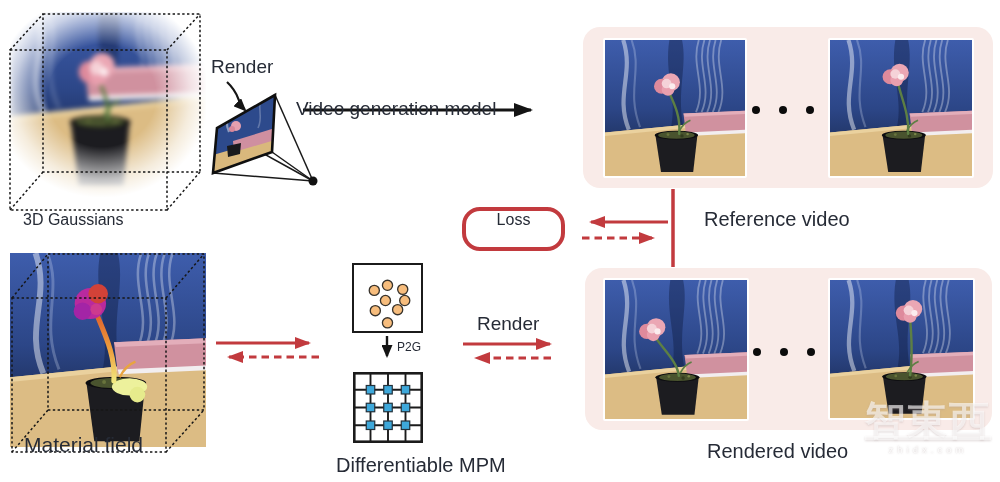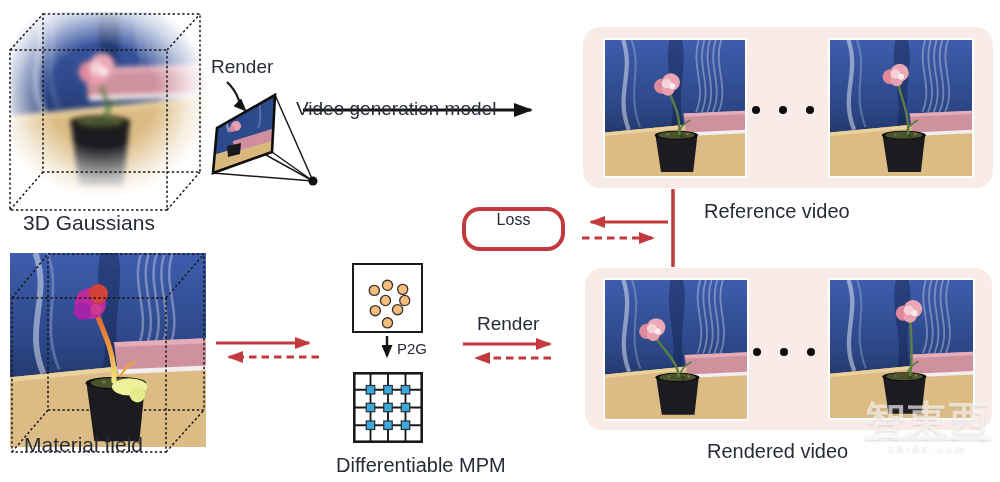--- a/index.html
+++ b/index.html
@@ -426,30 +426,30 @@
     <line class="rl" x1="668" y1="222" x2="591" y2="222" stroke-width="3" marker-end="url(#ar)"></line>
     <line class="rl" x1="582" y1="238" x2="653" y2="238" stroke-width="3" stroke-dasharray="7.5 5" marker-end="url(#ar)"></line>
 
     <line class="rl" x1="216" y1="343" x2="309" y2="343" stroke-width="3" marker-end="url(#ar)"></line>
     <line class="rl" x1="319" y1="357" x2="229" y2="357" stroke-width="3" stroke-dasharray="7.5 5" marker-end="url(#ar)"></line>
 
     <line class="rl" x1="463" y1="344" x2="550" y2="344" stroke-width="3" marker-end="url(#ar)"></line>
     <line class="rl" x1="551" y1="358" x2="476" y2="358" stroke-width="3" stroke-dasharray="7.5 5" marker-end="url(#ar)"></line>
   </svg>
 
-  <div class="label" style="left:23px;top:211px;font-size:21px;">3D Gaussians</div>
+  <div class="label" style="left:23px;top:211px;font-size:16px;">3D Gaussians</div>
   <div class="label" style="left:211px;top:56px;font-size:19px;">Render</div>
   <div class="label" style="left:296px;top:74px;width:246px;text-align:left;font-size:19px;margin-top:24px;">Video generation model</div>
-  <div class="label" style="left:704px;top:200px;font-size:20px;">Reference video</div>
+  <div class="label" style="left:704px;top:208px;font-size:20px;">Reference video</div>
   <div class="loss-box">
     <span>Loss</span>
   </div>
   <div class="label" style="left:24px;top:433px;font-size:21px;">Material field</div>
   <div class="label" style="left:299px;top:454px;font-size:20px;margin-left:37px;">Differentiable MPM</div>
-  <div class="label" style="left:397px;top:340px;font-size:15px;">P2G</div>
+  <div class="label" style="left:397px;top:340px;font-size:12px;">P2G</div>
   <div class="label" style="left:477px;top:313px;font-size:19px;">Render</div>
   <div class="label" style="left:707px;top:440px;font-size:20px;">Rendered video</div>
 
   <div class="wm">
     <div class="big">智東西</div>
     <div class="small">zhidx.com</div>
   </div>
 </div>
 
 </body></html>

